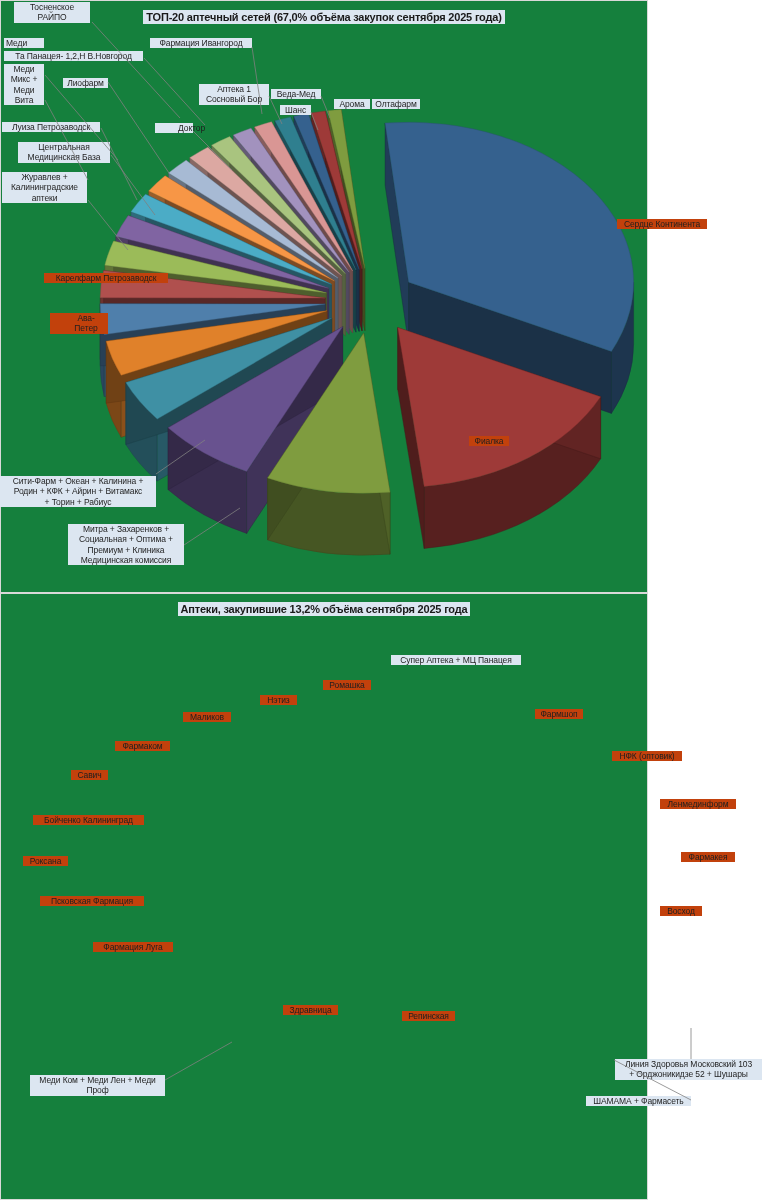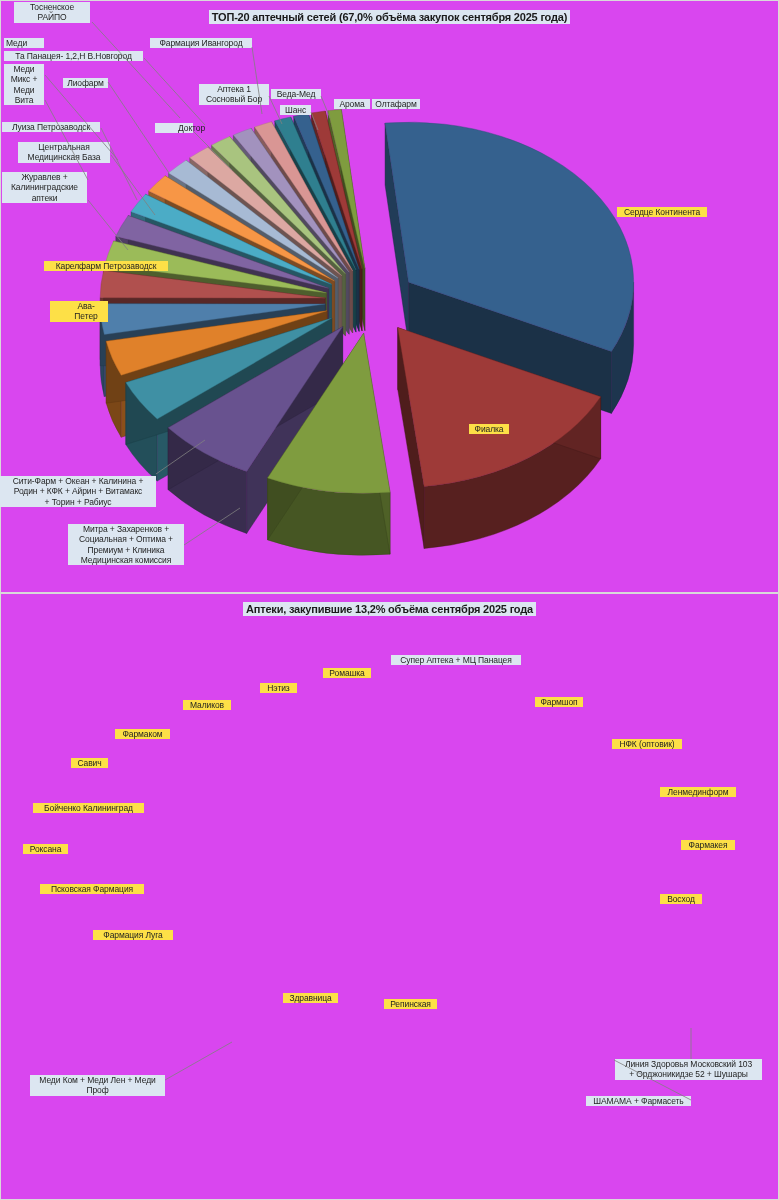--- a/index.html
+++ b/index.html
@@ -1,19 +1,19 @@
 <!DOCTYPE html>
 <html><head>
 <meta charset="utf-8">
 <style>
   html,body{margin:0;padding:0;background:#fff;}
   body{width:779px;height:1200px;font-family:"Liberation Sans",sans-serif;overflow:hidden;}
   #root{position:relative;width:779px;height:1200px;background:#ffffff;}
 
-  .panel{position:absolute;left:0;width:779px;background:#d946ef;border:1px solid #d9d9d9;box-sizing:border-box;}
+  .panel{position:absolute;left:0;width:648px;background:#15803d;border:1px solid #d9d9d9;box-sizing:border-box;}
   #panel-top{top:0;height:593px;}
   #panel-bottom{top:593px;height:607px;}
 
   .chart-title{
     position:absolute;left:0;width:100%;text-align:center;
     font-size:11px;font-weight:bold;color:#1a1a1a;letter-spacing:-.2px;
   }
   .chart-title span{background:#dce6f1;padding:1px 3px;display:inline-block;}
 
   svg.pie{position:absolute;left:0;top:0;overflow:visible;}
@@ -23,21 +23,21 @@
     background:#dce6f1;
     color:#1f1f1f;
     font-size:8.5px;
     line-height:1.22;
     padding:0px 2px;
     white-space:pre-line;
     text-align:center;
     box-sizing:border-box;
     letter-spacing:-.1px;
   }
-  .lbl.onslice{background:#fde047;}
+  .lbl.onslice{background:#c2410c;margin-top:12px;}
   .leader{position:absolute;stroke:#7f7f7f;stroke-width:.7px;fill:none;}
 </style>
 </head>
 <body>
 
 <div id="root">
 
   <div class="panel" id="panel-top">
     <div class="chart-title" style="top:9px;">
       <span>ТОП-20 аптечный сетей (67,0% объёма закупок сентября 2025 года)</span>
@@ -240,21 +240,21 @@
 
   <div class="lbl" style="left:391px; top:655px; width:130px;">Супер Аптека + МЦ Панацея</div>
   <div class="lbl onslice" style="left:535px; top:697px; width:48px;">Фармшоп</div>
   <div class="lbl onslice" style="left:612px; top:739px; width:70px;">НФК (оптовик)</div>
   <div class="lbl onslice" style="left:660px; top:787px; width:76px;">Ленмединформ</div>
   <div class="lbl onslice" style="left:681px; top:840px; width:54px;">Фармакея</div>
   <div class="lbl onslice" style="left:660px; top:894px; width:42px;">Восход</div>
   <div class="lbl" style="left:615px; top:1059px; width:147px;">Линия Здоровья Московский 103
 + Орджоникидзе 52 + Шушары</div>
   <div class="lbl" style="left:586px; top:1096px; width:105px;">ШАМАМА  + Фармасеть</div>
-  <div class="lbl onslice" style="left:384px; top:999px; width:53px;">Репинская</div>
+  <div class="lbl onslice" style="left:402px; top:999px; width:53px;">Репинская</div>
   <div class="lbl onslice" style="left:283px; top:993px; width:55px;">Здравница</div>
   <div class="lbl" style="left:30px;  top:1075px; width:135px;">Меди Ком + Меди Лен + Меди
 Проф</div>
   <div class="lbl onslice" style="left:93px;  top:930px; width:80px;">Фармация Луга</div>
   <div class="lbl onslice" style="left:40px; top:884px; width:104px;">Псковская Фармация</div>
   <div class="lbl onslice" style="left:23px;  top:844px; width:45px;">Роксана</div>
   <div class="lbl onslice" style="left:33px; top:803px; width:111px;">Бойченко Калининград</div>
   <div class="lbl onslice" style="left:71px;  top:758px; width:37px;">Савич</div>
   <div class="lbl onslice" style="left:115px; top:729px; width:55px;">Фармаком</div>
   <div class="lbl onslice" style="left:183px; top:700px; width:48px;">Маликов</div>

